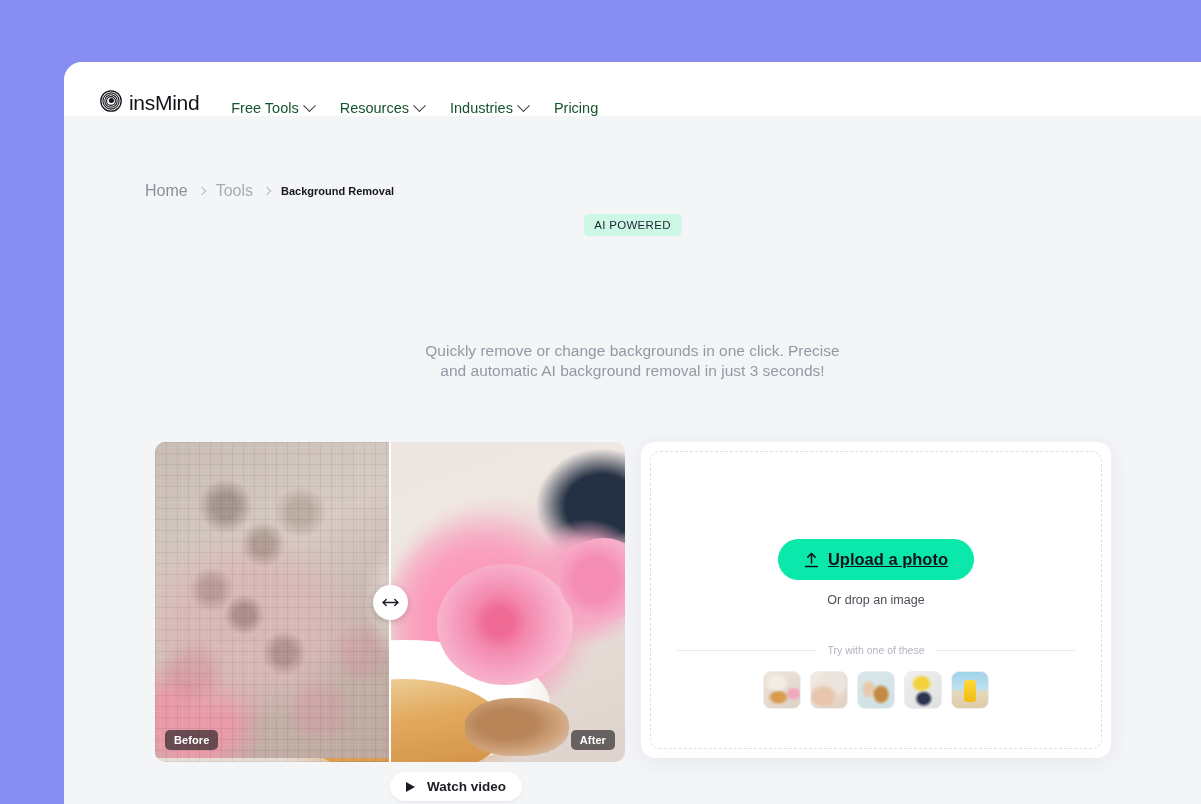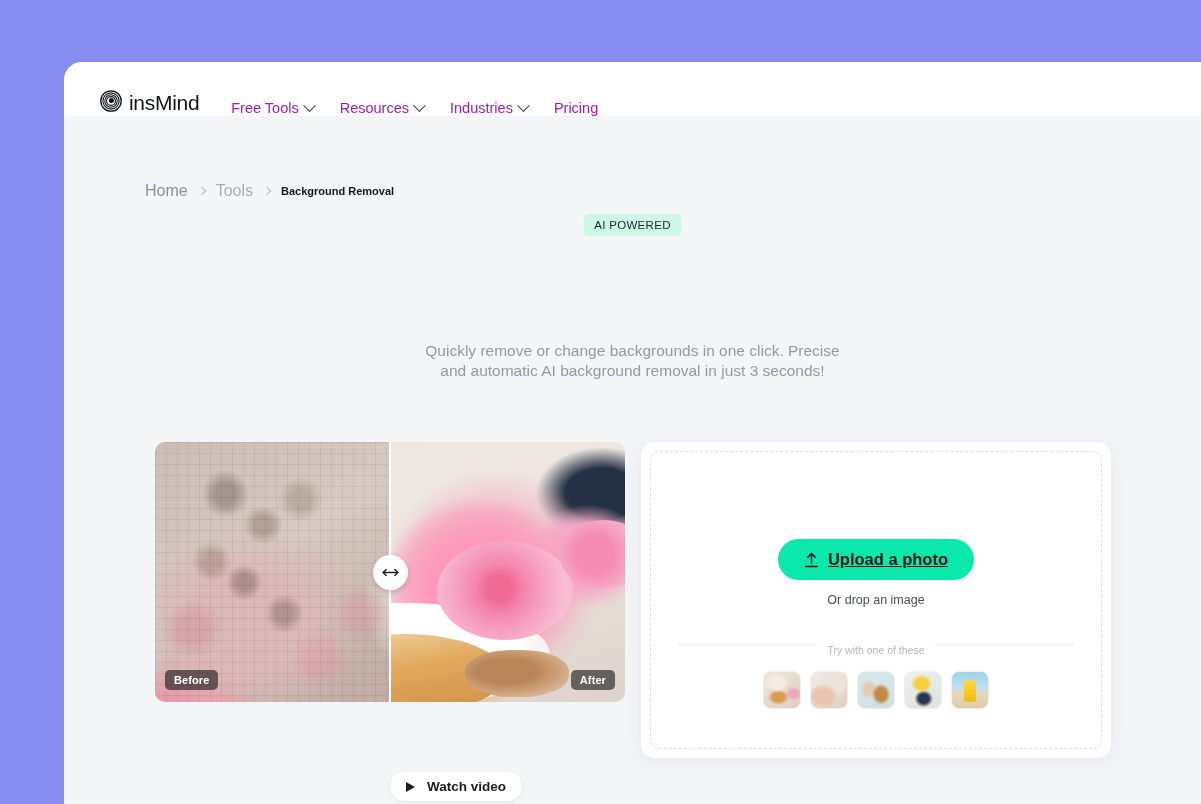--- a/index.html
+++ b/index.html
@@ -63,21 +63,21 @@
   .nav-links {
     display: flex;
     align-items: center;
     gap: 26px;
   }
   .nav-item {
     display: flex;
     align-items: center;
     gap: 6px;
     font-size: 14.5px;
-    color: #a21caf;
+    color: #14532d;
     cursor: pointer;
     white-space: nowrap;
   }
   .chev {
     width: 9px;
     height: 9px;
     border-right: 1.5px solid #3a3d48;
     border-bottom: 1.5px solid #3a3d48;
     transform: rotate(45deg) translate(-2px,-2px);
     display: inline-block;
@@ -148,21 +148,21 @@
     color: #9498a4;
     padding: 0 350px;
   }
 
   
   #compare {
     position: absolute;
     left: 91px;
     top: 326px;
     width: 470px;
-    height: 260px;
+    height: 320px;
     border-radius: 10px;
     overflow: hidden;
   }
 
   
   .after-layer {
     position: absolute;
     inset: 0;
     background:
       
@@ -393,20 +393,21 @@
     margin-top: 13px;
     font-size: 12.5px;
     color: #4a4d57;
   }
 
   #try-row {
     position: absolute;
     left: 26px; right: 26px;
     top: 192px;
     display: flex;
+    align-items: center;
     gap: 10px;
   }
   .try-rule { flex: 1; height: 1px; background: #e8eaee; }
   #try-label { font-size: 10.5px; color: #b0b4bd; white-space: nowrap; }
 
   #thumbs {
     position: absolute;
     left: 0; right: 0;
     top: 219px;
     display: flex;

